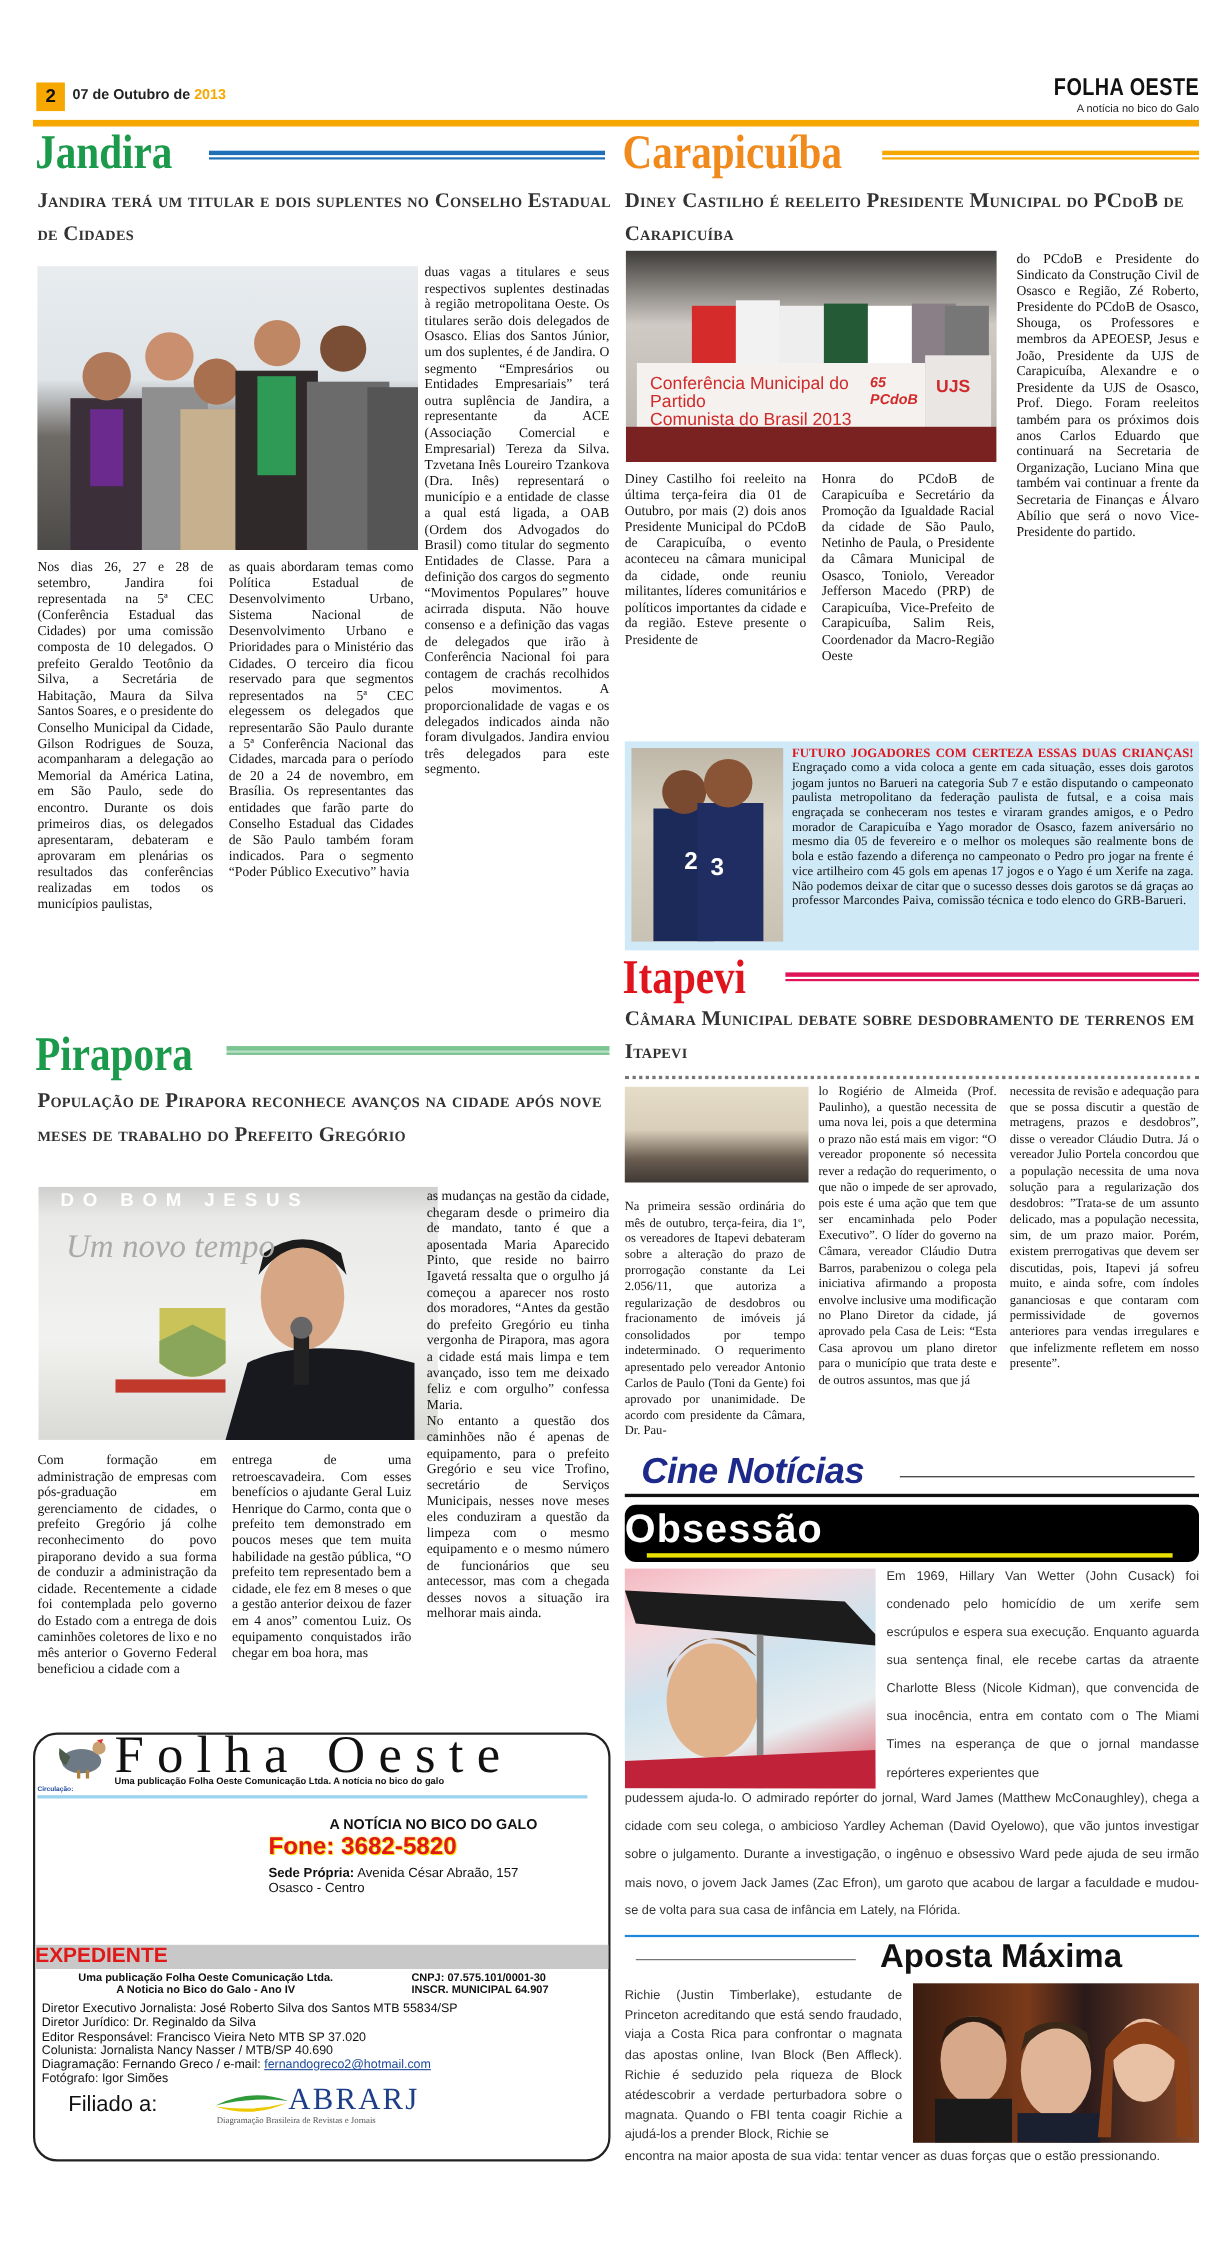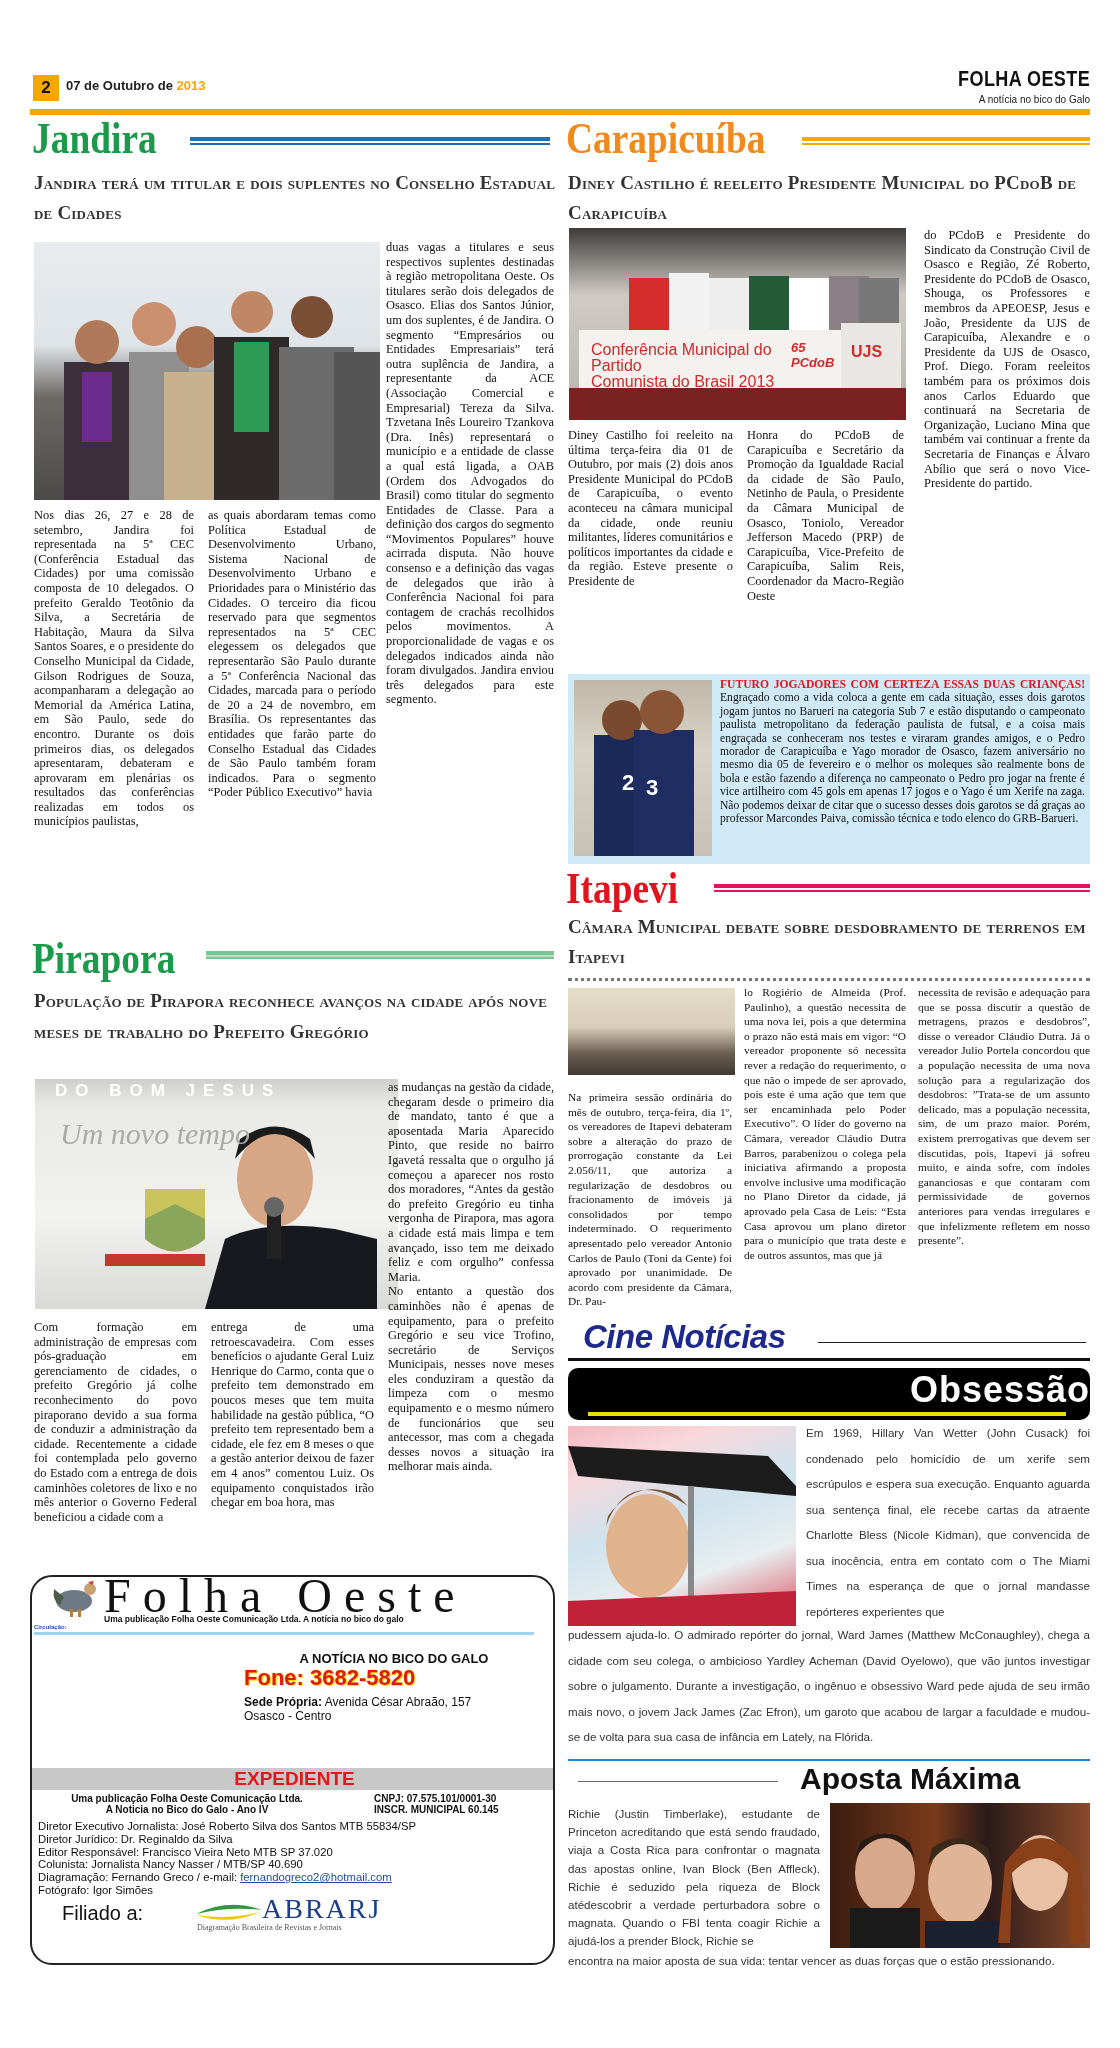--- a/index.html
+++ b/index.html
@@ -23,21 +23,21 @@
 .col{position:absolute}
 
 #callout{left:568px;top:674px;width:522px;height:190px;background:#cfe9f7}
 #callout-text{left:152px;top:4px;width:365px;font-size:11.6px;line-height:13.4px}
 .red{color:#e0141c;font-weight:bold}
 
 #mast{left:30px;top:1575px;width:525px;height:390px;border:2px solid #222;border-radius:22px;overflow:hidden;background:#fff}
 
 #cine{left:583px;top:1318px;font:italic bold 33px "Liberation Sans",sans-serif;color:#1d2a8c;letter-spacing:-0.5px}
 #obs{left:568px;top:1368px;width:522px;height:52px;background:#000;border-radius:10px}
-#obs-title{width:100%;text-align:right;font:bold 36px "Liberation Sans",sans-serif;color:#fff;line-height:44px;letter-spacing:1px}
+#obs-title{width:100%;text-align:left;font:bold 36px "Liberation Sans",sans-serif;color:#fff;line-height:44px;letter-spacing:1px}
 #obs-bar{left:20px;bottom:4px;width:478px;height:4px;background:#e8e000}
 .movie{font-family:"Liberation Sans",sans-serif;font-size:11.6px;line-height:25.5px;color:#333;text-align:justify}
 </style>
 </head>
 <body>
 
 <div id="pagenum" class="abs">2</div>
 <div id="date" class="abs"><span>07 de Outubro de </span><span class="yr">2013</span></div>
 <div id="brand" class="abs">FOLHA OESTE</div>
 <div id="slogan" class="abs">A notícia no bico do Galo</div>
@@ -150,28 +150,28 @@
       <rect x="28" y="30" width="3" height="8" fill="#b08040"></rect>
       <path d="M4 10 Q2 22 10 26 L14 18Z" fill="#4d5c4a"></path>
   </svg>
   <div class="abs" style="left:72px;top:-6px;font:48px 'Liberation Serif',serif;letter-spacing:12px;color:#111;line-height:50px">Folha Oeste</div>
   <div class="abs sans" style="left:72px;top:37px;font:bold 8.5px 'Liberation Sans',sans-serif;color:#111">Uma publicação Folha Oeste Comunicação Ltda. A notícia no bico do galo</div>
   <div class="abs sans" style="left:2px;top:47px;font:bold 6px 'Liberation Sans',sans-serif;color:#1d4a9a">Circulação:</div>
   <div class="abs" style="left:2px;top:55px;width:500px;height:3px;background:#9cd3ee"></div>
   <div class="abs sans" style="left:212px;top:74px;width:300px;text-align:center;font:bold 13px 'Liberation Sans',sans-serif;color:#111">A NOTÍCIA NO BICO DO GALO</div>
   <div class="abs sans" style="left:212px;top:88px;width:300px;text-align:left;font:bold 22px 'Liberation Sans',sans-serif;color:#e01818;text-shadow:0 0 2px #f5e000,1px 1px 0 #f5e000">Fone: 3682-5820</div>
   <div class="abs sans" style="left:212px;top:118px;font:12px 'Liberation Sans',sans-serif;color:#111;line-height:14px"><b>Sede Própria:</b><span> Avenida César Abraão, 157</span><br><span>Osasco - Centro</span></div>
-  <div class="abs sans" style="left:0;top:191px;width:525px;height:22px;background:#c8c8c8;text-align:center;font:bold 19px 'Liberation Sans',sans-serif;color:#e01818;line-height:22px">EXPEDIENTE</div>
+  <div class="abs sans" style="left:0;top:191px;width:525px;height:22px;background:#c8c8c8;font:bold 19px 'Liberation Sans',sans-serif;color:#e01818;line-height:22px">EXPEDIENTE</div>
   <div class="abs sans" style="left:20px;top:216px;width:270px;text-align:center;font:bold 10px 'Liberation Sans',sans-serif;line-height:11px">
       <div>Uma publicação Folha Oeste Comunicação Ltda.</div>
       <div>A Noticia no Bico do Galo - Ano IV</div>
     </div>
   <div class="abs sans" style="left:342px;top:216px;width:190px;text-align:left;font:bold 10px 'Liberation Sans',sans-serif;line-height:11px">
       <div>CNPJ: 07.575.101/0001-30</div>
-      <div>INSCR. MUNICIPAL 60.145</div>
+      <div>INSCR. MUNICIPAL 64.907</div>
     </div>
   <div class="abs sans" style="left:6px;top:243px;font:11.3px 'Liberation Sans',sans-serif;line-height:12.8px;color:#111">
     <div>Diretor Executivo Jornalista: José Roberto Silva dos Santos MTB 55834/SP</div>
     <div>Diretor Jurídico: Dr. Reginaldo da Silva</div>
     <div>Editor Responsável: Francisco Vieira Neto MTB SP 37.020</div>
     <div>Colunista: Jornalista Nancy Nasser / MTB/SP 40.690</div>
     <div><span>Diagramação: Fernando Greco  / e-mail: </span><span style="color:#1d4a9a;text-decoration:underline">fernandogreco2@hotmail.com</span></div>
     <div>Fotógrafo: Igor Simões</div>
   </div>
   <div class="abs sans" style="left:30px;top:325px;font:20px 'Liberation Sans',sans-serif;color:#111">Filiado a:</div>

